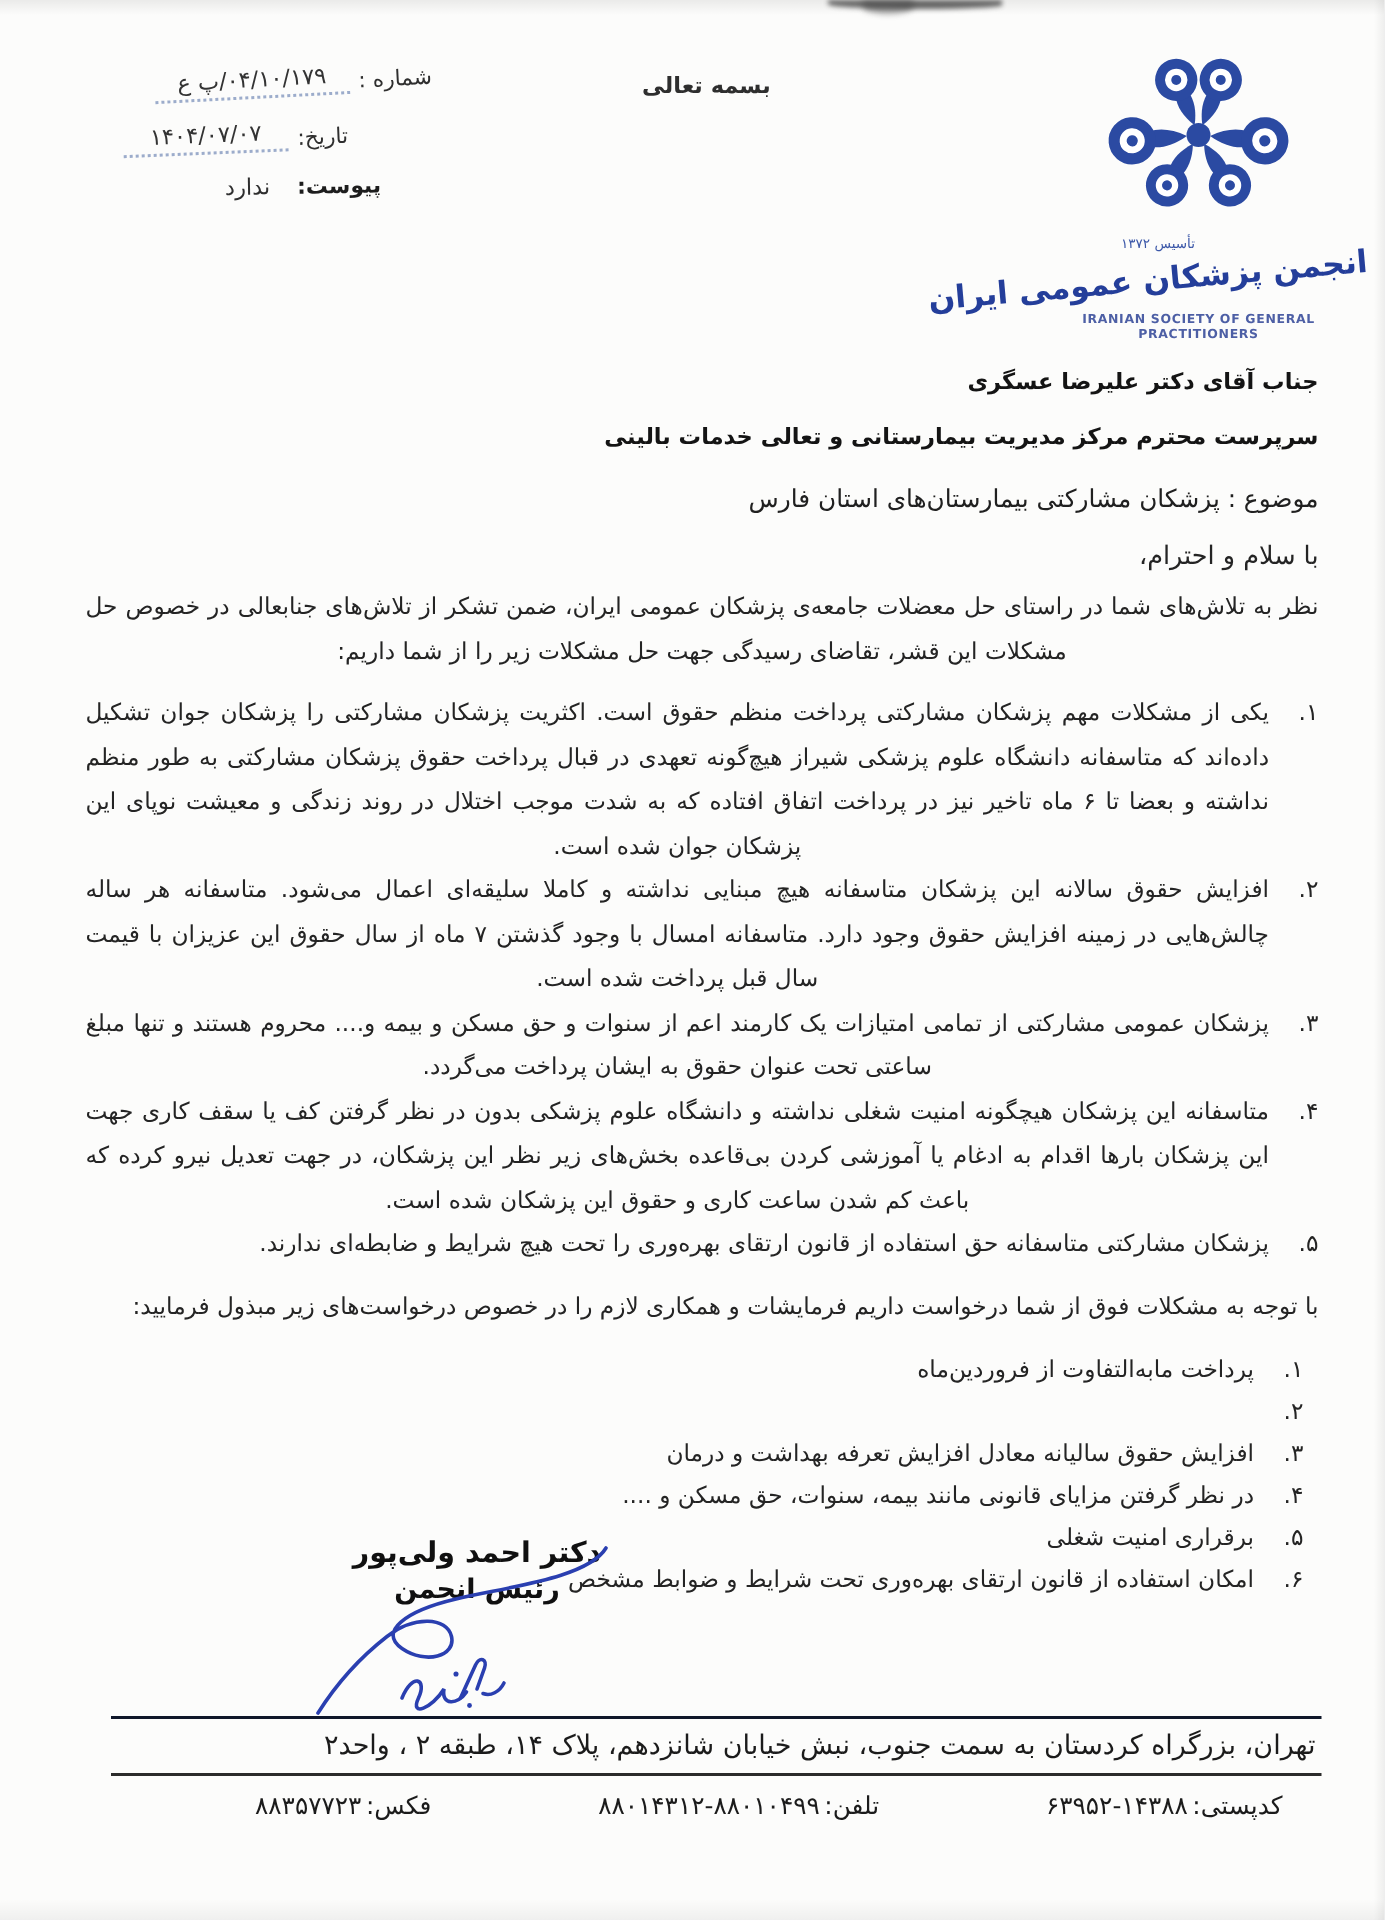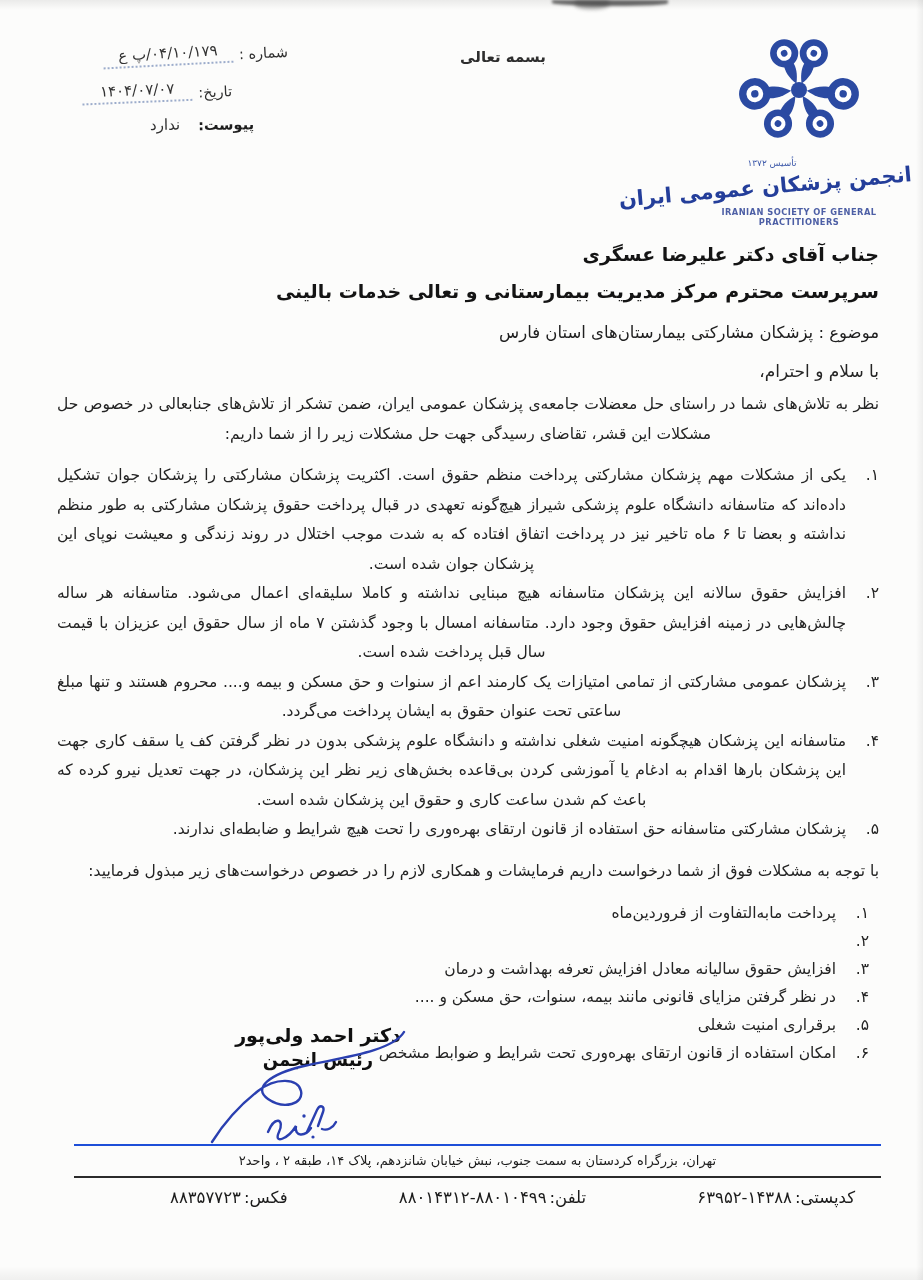--- a/index.html
+++ b/index.html
@@ -21,34 +21,34 @@
   .hrow{display:flex;align-items:flex-end;gap:6px;}
   .hrow-number{transform:rotate(-3deg);}
   .hrow-date{margin-top:15px;margin-right:56px;transform:rotate(-2.4deg);}
   .hrow-attach{margin-top:13px;margin-right:34px;transform:rotate(-1deg);}
   .field-line{border-bottom:2px dotted #9caccb;min-width:126px;text-align:center;
         padding:0 2px 2px;font-size:15px;color:#333;}
   .hrow-date .field-line{min-width:106px;}
   .attach-label{font-weight:bold;color:#1d1d1d;}
   .attach-value{margin-right:12px;font-size:15px;}
 
-  .bismillah{position:absolute;top:48px;left:418px;width:170px;text-align:center;
+  .bismillah{position:absolute;top:48px;left:428px;width:170px;text-align:left;
         font-size:15px;font-weight:600;color:#2e2e2e;direction:rtl;}
 
   
   .logo{position:absolute;top:24px;left:686px;width:226px;text-align:center;direction:rtl;}
   .logo .est{font-size:9px;color:#3b57a8;transform:translateX(-27px);margin-top:-2px;direction:ltr;text-align:center;}
   .logo .fa-name{font-size:21px;font-weight:bold;color:#243e9a;transform:rotate(-5deg);
         margin-top:4px;white-space:nowrap;}
   .logo .en-name{font-size:8.3px;font-weight:bold;color:#4d5fa5;letter-spacing:.45px;
         margin-top:11px;direction:ltr;}
 
   
   .letter-body{position:absolute;top:236px;right:44px;left:57px;direction:rtl;}
-  .recipient-line{font-size:19px;font-weight:bold;line-height:37px;color:#141414;}
+  .recipient-line{font-size:15px;font-weight:bold;line-height:37px;color:#141414;}
   .subject{margin-top:10px;font-size:16.5px;line-height:26px;color:#202020;}
   .greeting{margin-top:12px;font-size:17px;line-height:26px;}
   .intro{margin-top:6px;font-size:15.5px;line-height:29.5px;text-align:justify;text-align-last:center;}
   .problems{margin-top:12px;}
   .problem{display:flex;gap:9px;font-size:15.5px;line-height:29.5px;}
   .problem .num{min-width:24px;flex:0 0 auto;}
   .problem .txt{flex:1;text-align:justify;text-align-last:center;}
   .problem:last-child .txt{text-align:left;text-align-last:right;}
   .closing{margin-top:12px;font-size:15.5px;line-height:29px;text-align:right;}
   .requests{margin-top:13px;padding-right:10px;}
@@ -56,22 +56,22 @@
   .request .num{min-width:20px;flex:0 0 auto;}
 
   
   .signature{position:absolute;top:1022px;left:168px;width:300px;text-align:center;direction:rtl;color:#101010;}
   .sig-name{font-size:19px;font-weight:bold;line-height:26px;}
   .sig-title{font-size:18px;font-weight:bold;line-height:24px;}
   .sig-ink{position:absolute;top:-6px;left:14px;pointer-events:none;}
 
   
   .footer{position:absolute;left:74px;right:42px;top:1144px;direction:rtl;color:#1b1b1b;}
-  .addr{border-top:2px solid #1d4ed8;border-bottom:2px solid #2b2b2b;text-align:center;
-        font-size:13px;padding:7px 4px 8px;}
+  .addr{border-top:2px solid #0f172a;border-bottom:2px solid #2b2b2b;
+        font-size:18px;padding:7px 4px 8px;}
   .meta{display:flex;justify-content:space-between;padding:10px 26px 0 96px;font-size:16.5px;}
   .meta-item{display:flex;gap:3px;white-space:nowrap;}
 </style>
 </head>
 <body>
 
 <div class="page">
   <div class="edge-top"></div>
   <div class="edge-bottom"></div>
   <div class="edge-right"></div>

